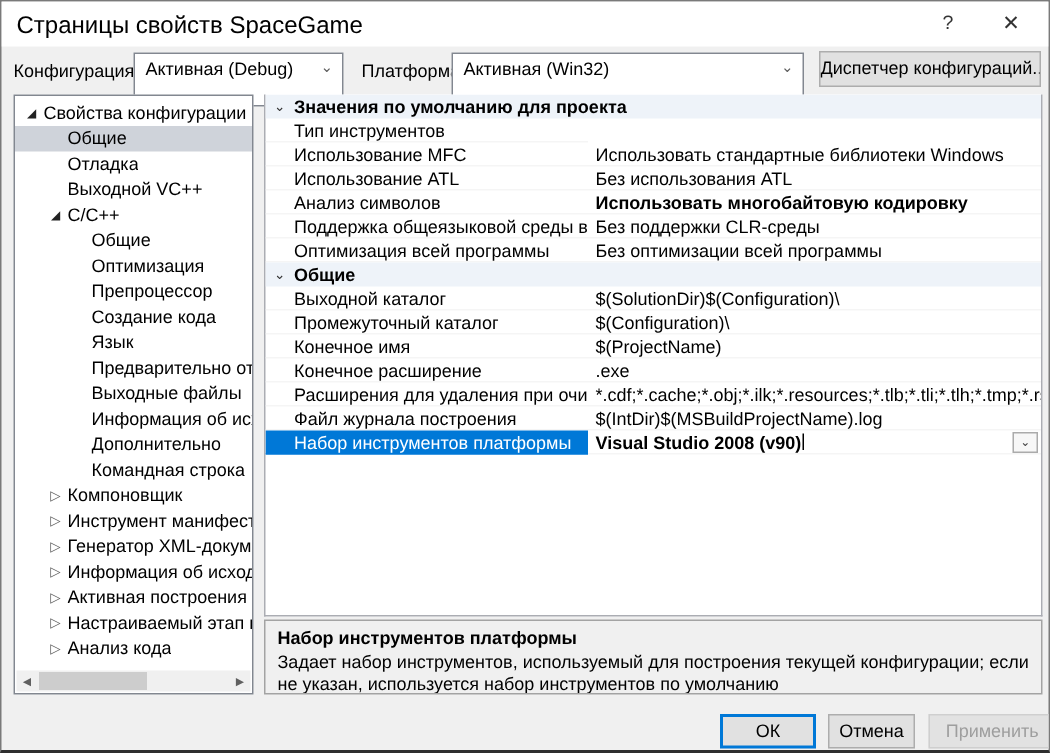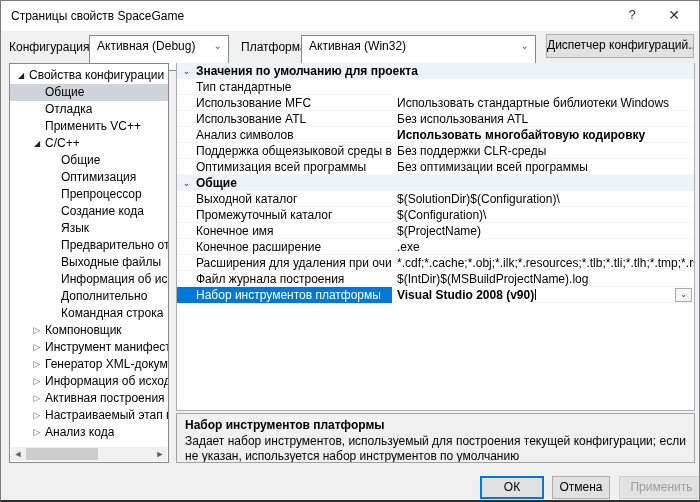--- a/index.html
+++ b/index.html
@@ -1,20 +1,20 @@
 <!DOCTYPE html>
 <html><head>
 <meta charset="utf-8">
 <style>
   html,body{margin:0;padding:0;background:#cfcfcf;}
   *{box-sizing:border-box;font-family:"Liberation Sans","DejaVu Sans",sans-serif;}
   .dialog{position:relative;width:700px;height:502px;background:#f0f0f0;border:1px solid #7a7a7a;border-bottom:2px solid #2e2e2e;overflow:hidden;font-size:12px;color:#000;}
   
   .titlebar{position:absolute;left:0;top:0;right:0;height:30px;background:#ffffff;}
-  .title{position:absolute;left:10px;top:8px;font-size:12px;color:#000;white-space:nowrap;}
+  .title{position:absolute;left:10px;top:8px;font-size:16px;color:#000;white-space:nowrap;}
   .tb-btn{position:absolute;top:0;width:34px;height:28px;text-align:center;line-height:28px;color:#333;font-size:13px;cursor:default;}
   .tb-help{right:50px;}
   .tb-close{right:8px;font-size:14px;}
   
   .lbl{position:absolute;white-space:nowrap;}
   .combo{position:absolute;height:36px;background:#fff;border:1px solid #828790;line-height:21px;padding-left:7px;overflow:hidden;white-space:nowrap;}
   .combo .chev{position:absolute;right:6px;top:0;color:#5a5a5a;font-size:10px;line-height:20px;}
   .btn{position:absolute;background:#e1e1e1;border:1px solid #adadad;text-align:center;font-size:12px;line-height:20px;overflow:hidden;white-space:nowrap;}
   
   .tree-panel{position:absolute;left:8px;top:62px;width:160px;height:400px;background:#fff;border:1px solid #828790;overflow:hidden;}
@@ -87,21 +87,21 @@
           <span class="tree-label">Общие</span>
         </div>
         <div class="tree-item">
           <span class="tree-indent" style="width: 19px;"></span>
           <span class="tree-glyph leaf"></span>
           <span class="tree-label">Отладка</span>
         </div>
         <div class="tree-item">
           <span class="tree-indent" style="width: 19px;"></span>
           <span class="tree-glyph leaf"></span>
-          <span class="tree-label">Применить VC++</span>
+          <span class="tree-label">Выходной VC++</span>
         </div>
         <div class="tree-item">
           <span class="tree-indent" style="width: 19px;"></span>
           <span class="tree-glyph expanded">◢</span>
           <span class="tree-label">C/C++</span>
         </div>
         <div class="tree-item">
           <span class="tree-indent" style="width: 35px;"></span>
           <span class="tree-glyph leaf"></span>
           <span class="tree-label">Общие</span>
@@ -193,21 +193,21 @@
       <span class="scroll-arrow right">►</span>
     </div>
   </div>
 
   <div class="grid-panel" id="grid-panel">
       <div class="grid-row group">
         <span class="group-chevron">⌄</span>
         <span class="group-title">Значения по умолчанию для проекта</span>
       </div>
       <div class="grid-row prop">
-        <div class="cell-name">Тип стандартные</div>
+        <div class="cell-name">Тип инструментов</div>
       </div>
       <div class="grid-row prop">
         <div class="cell-name">Использование MFC</div>
         <div class="cell-value">Использовать стандартные библиотеки Windows</div>
       </div>
       <div class="grid-row prop">
         <div class="cell-name">Использование ATL</div>
         <div class="cell-value">Без использования ATL</div>
       </div>
       <div class="grid-row prop">

